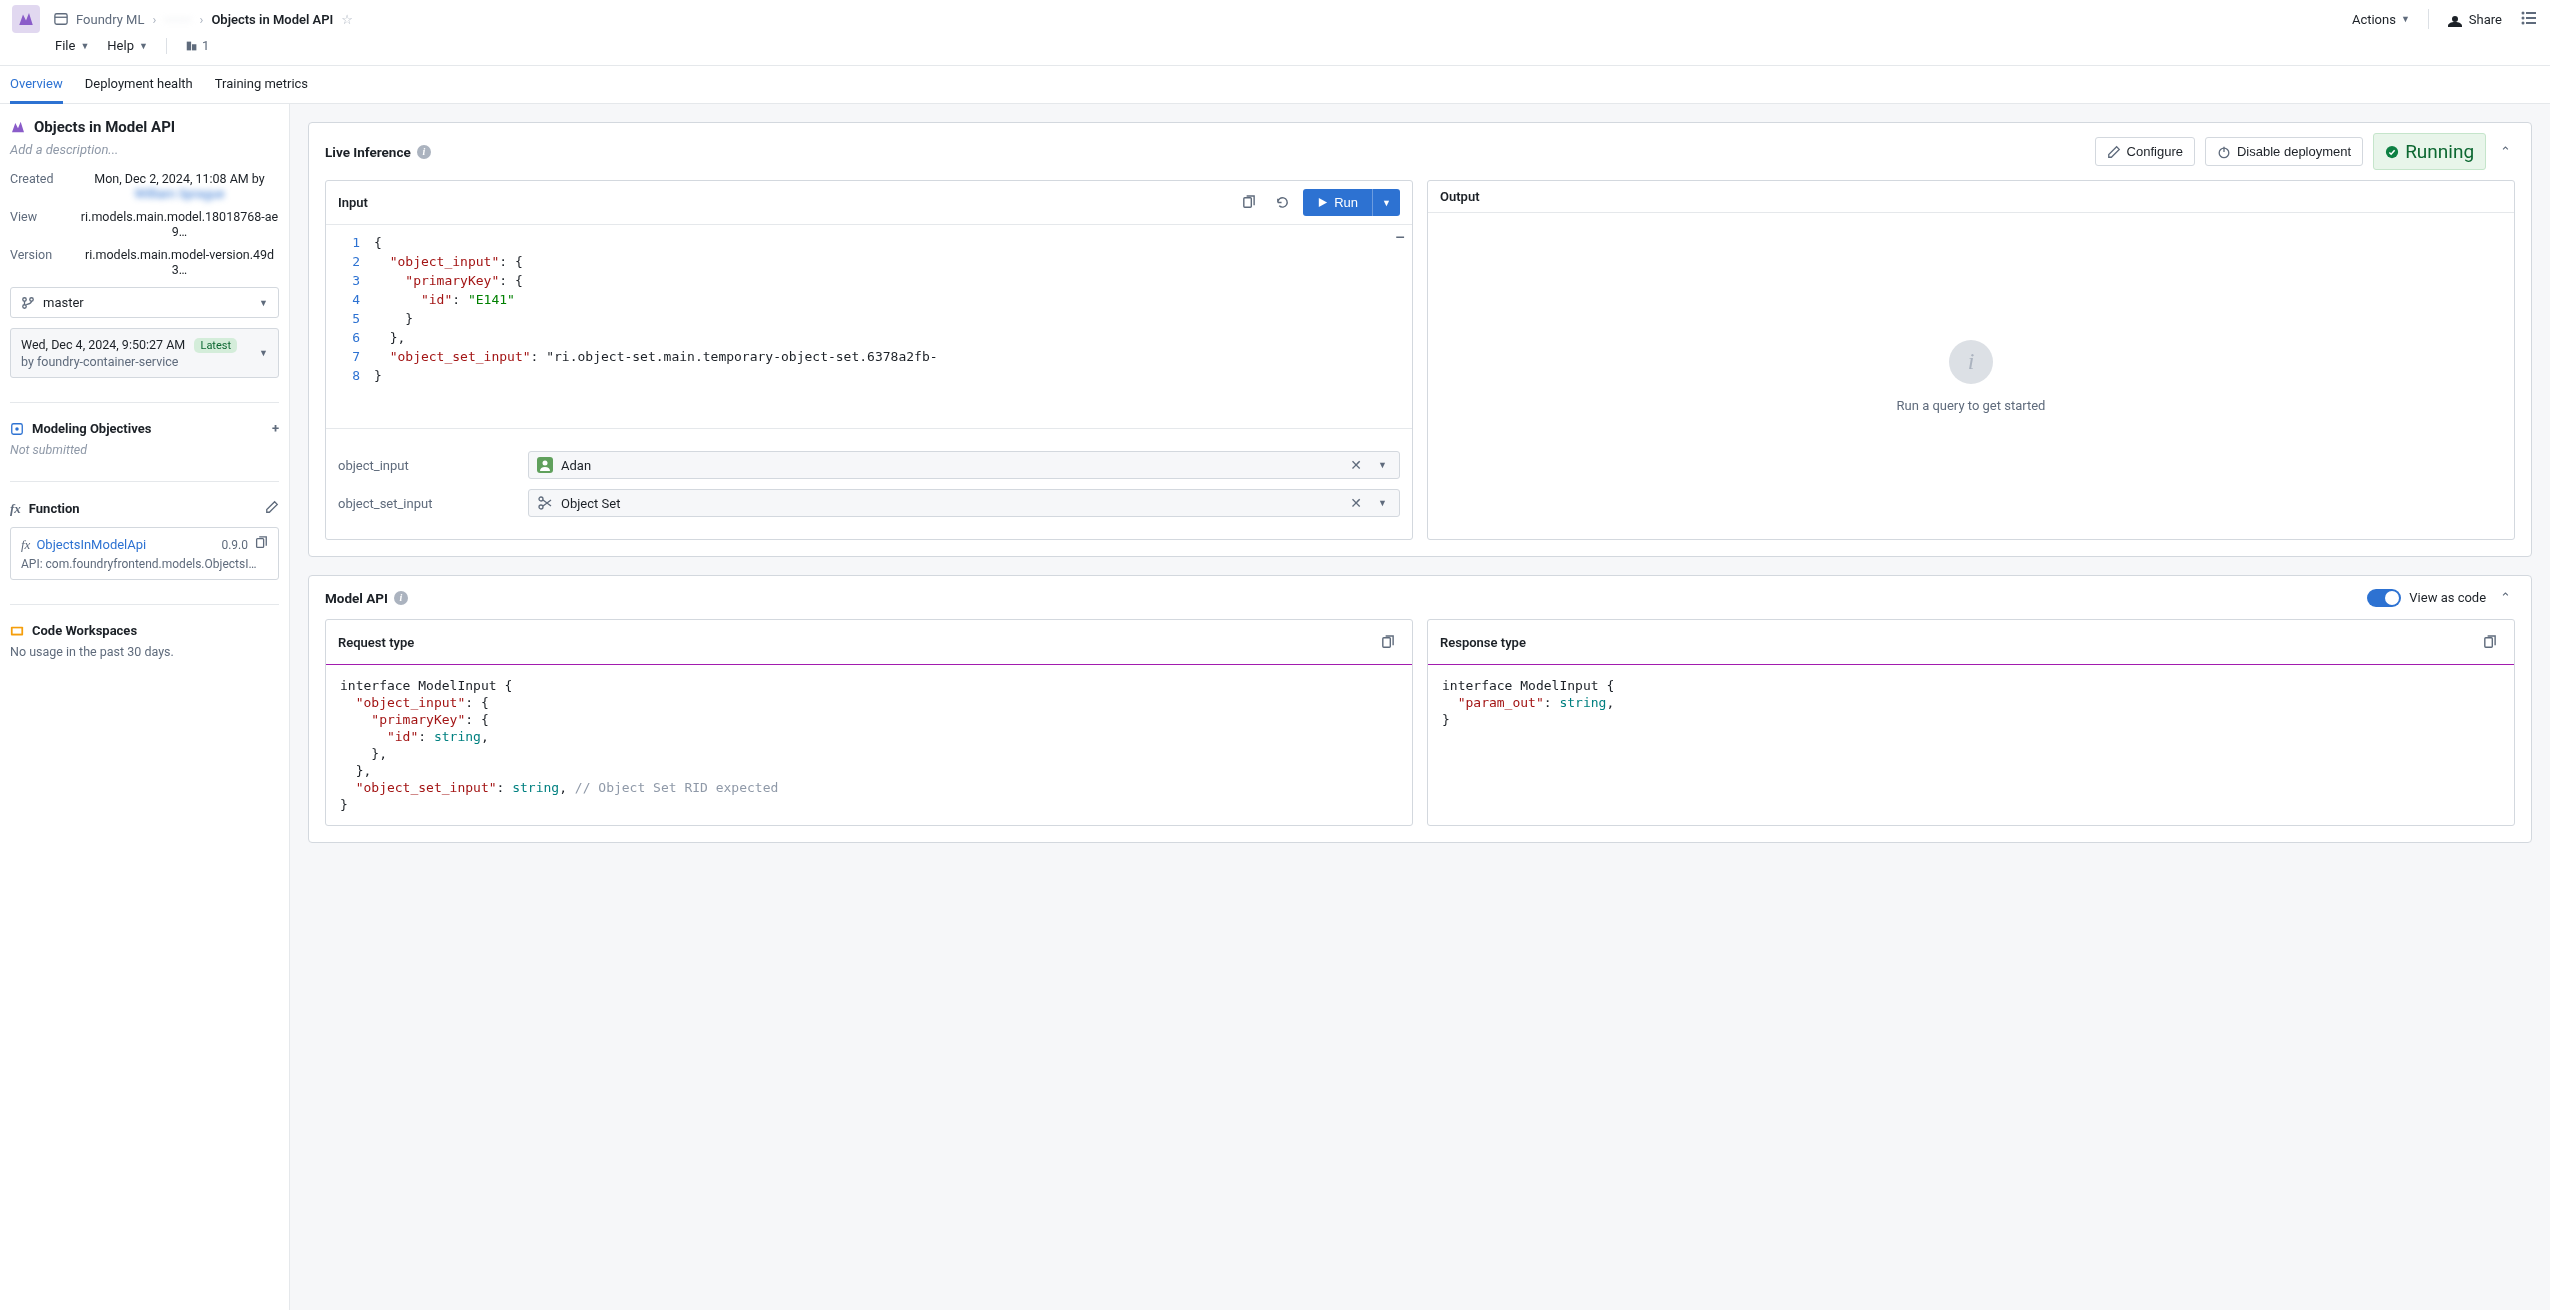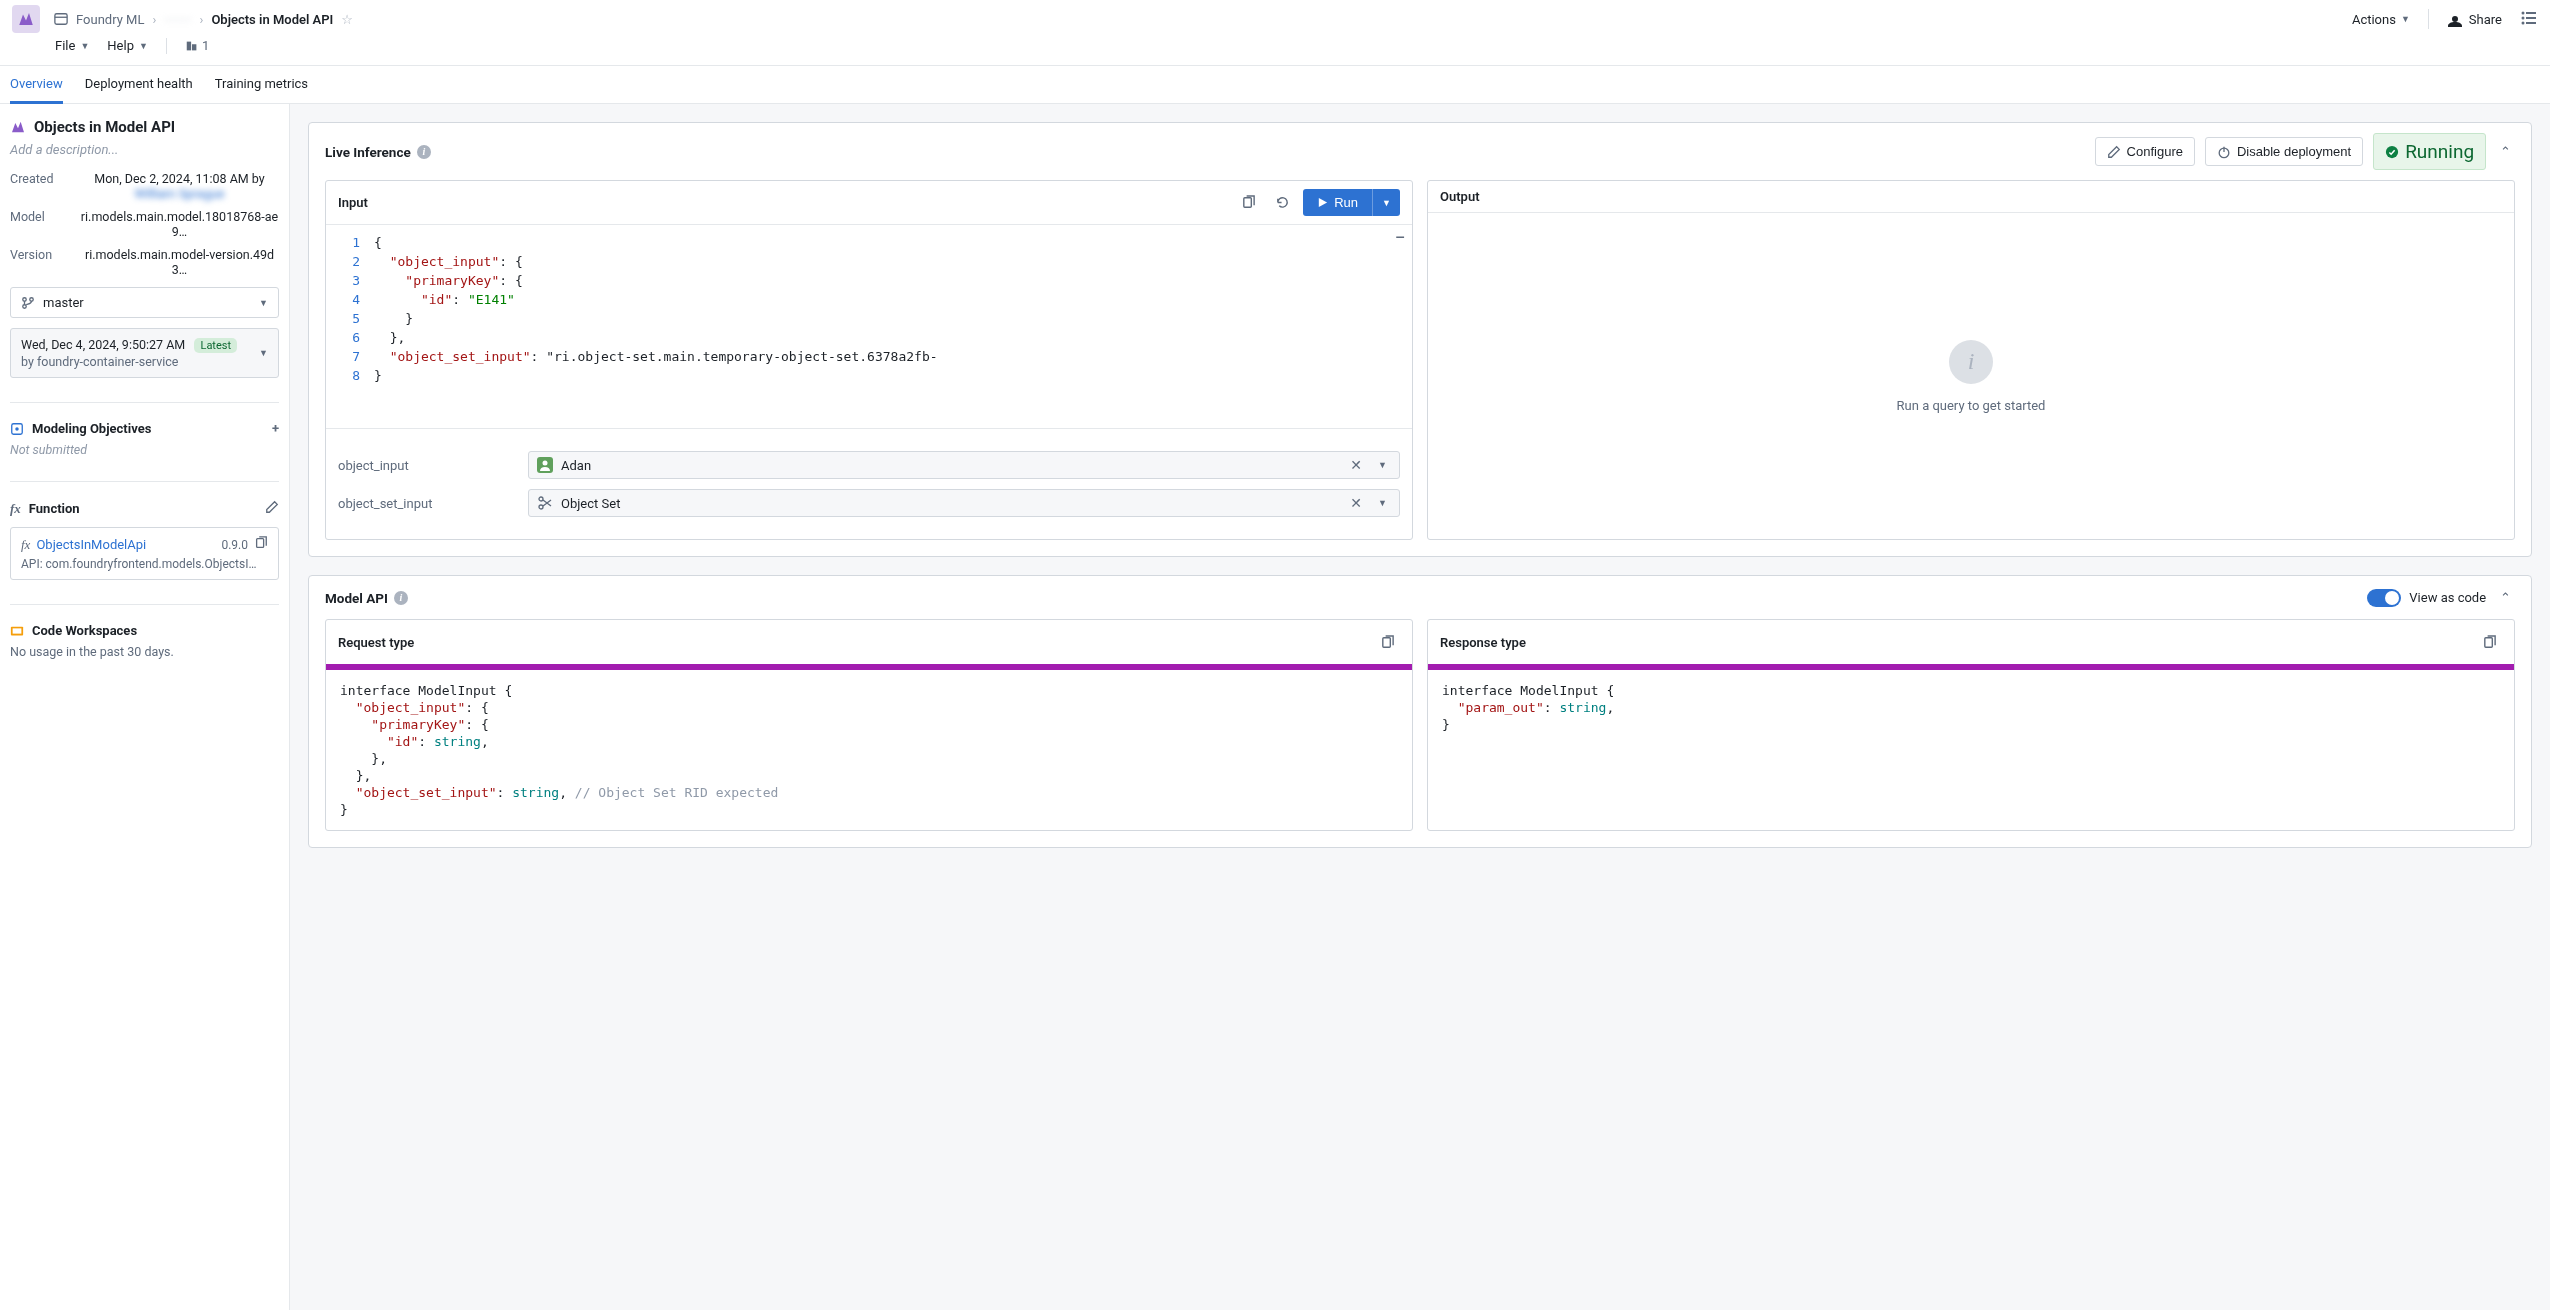--- a/index.html
+++ b/index.html
@@ -118,21 +118,21 @@
 
 .output-empty { flex: 1; display: flex; flex-direction: column; align-items: center; justify-content: center; color: #5f6b7c; gap: 14px; }
 .output-empty-icon { width: 44px; height: 44px; border-radius: 50%; background: #dce0e5; display: flex; align-items: center; justify-content: center; font-family: serif; font-size: 24px; color: #abb3bf; font-style: italic; }
 
 
 .toggle-wrap { display: flex; align-items: center; gap: 8px; }
 .toggle { width: 34px; height: 18px; background: #2d72d2; border-radius: 10px; position: relative; cursor: pointer; }
 .toggle::after { content: ""; position: absolute; width: 14px; height: 14px; background: #fff; border-radius: 50%; top: 2px; right: 2px; }
 .api-body { display: flex; gap: 14px; padding: 0 16px 16px 16px; }
 .api-panel { border: 1px solid #d3d8de; border-radius: 3px; flex: 1; }
-.api-panel-header { display: flex; align-items: center; padding: 9px 12px; border-bottom: 6px solid #a21caf; }
+.api-panel-header { display: flex; align-items: center; padding: 9px 12px; border-bottom: 1px solid #a21caf; }
 .api-panel-title { font-weight: 600; flex: 1; }
 .api-code { font-family: "SF Mono", Menlo, Consolas, monospace; font-size: 13px; padding: 12px 14px; line-height: 17px; white-space: pre; }
 .tok-kw { color: #1c2127; }
 .tok-type { color: #008080; }
 .tok-comment { color: #8f99a8; }
 .tok-key2 { color: #a31515; }
 </style>
 </head>
 <body>
 
@@ -217,21 +217,21 @@
 
     <div class="sb-meta">
       <div class="sb-meta-row">
         <div class="sb-meta-label">Created</div>
         <div class="sb-meta-val">
           <span>Mon, Dec 2, 2024, 11:08 AM by</span><br>
           <span class="blurred-link">William Sprague</span>
         </div>
       </div>
       <div class="sb-meta-row">
-        <div class="sb-meta-label">Model</div>
+        <div class="sb-meta-label">View</div>
         <div class="sb-meta-val">ri.models.main.model.18018768-ae9…</div>
       </div>
       <div class="sb-meta-row">
         <div class="sb-meta-label">Version</div>
         <div class="sb-meta-val">ri.models.main.model-version.49d3…</div>
       </div>
     </div>
 
     <div class="sb-select">
       <svg viewBox="0 0 16 16">

